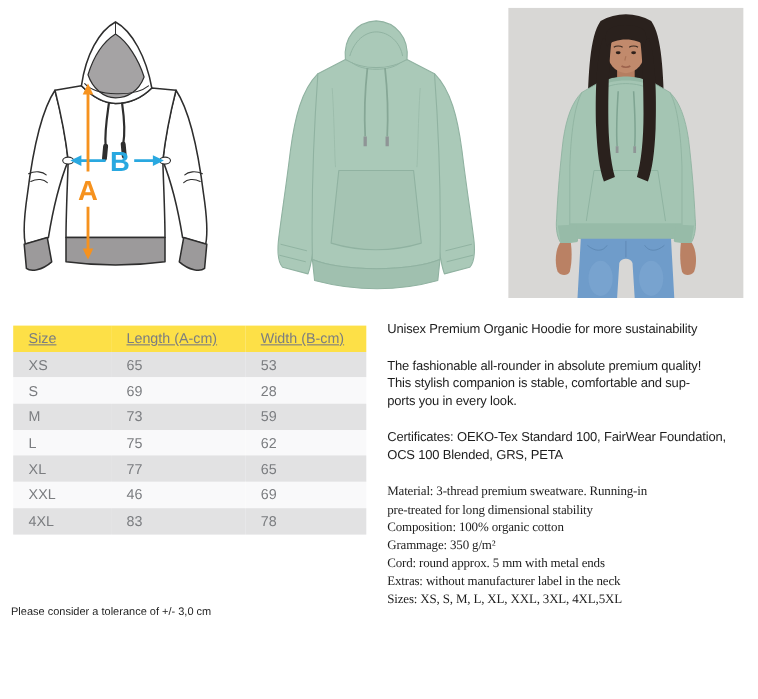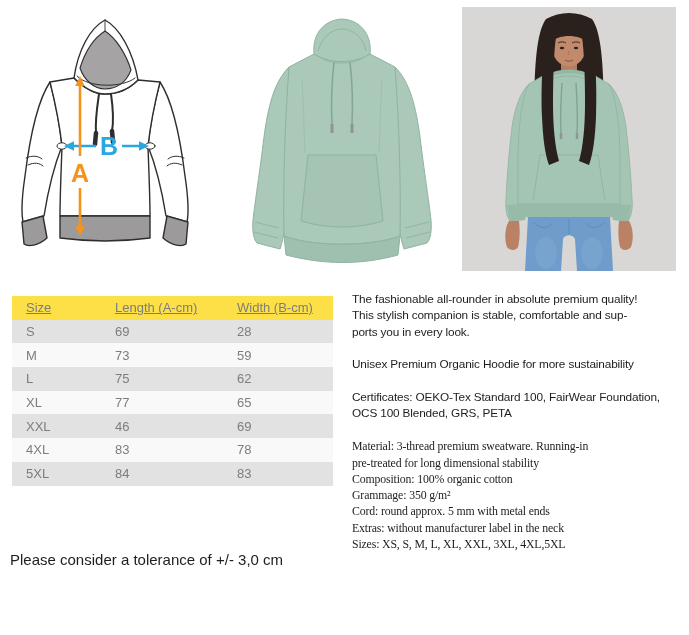--- a/index.html
+++ b/index.html
@@ -19,21 +19,21 @@
                 border-collapse:collapse; table-layout:fixed;
                 font-size:13px; color:#7b7d80; }
   #size-table col.c1 { width:89px; } #size-table col.c2 { width:122px; } #size-table col.c3 { width:110px; }
   #size-table th, #size-table td { font-weight:normal; text-align:left;
                 padding:0 0 0 14px; height:23.7px; vertical-align:middle; }
   #size-table thead tr { background:#fde047;text-decoration:underline; }
   #size-table tbody tr:nth-child(odd)  { background:#e2e2e3; }
   #size-table tbody tr:nth-child(even) { background:#f9f9fa; }
 
   
-  #tolerance { position:absolute; left:10px; top:551px; font-size:15px; color:#1e1e1e; }
+  #tolerance { position:absolute; left:10px; top:551px; font-size:10px; color:#1e1e1e; }
 
   
   #description { position:absolute; left:352px; top:291px; width:337px;
                  font-size:11.8px; line-height:16.3px; letter-spacing:-0.15px;
                  color:#1d1d1d; }
   #description p { white-space:pre-line; margin:0 0 16.5px 0; }
   #description p:last-child { margin-bottom:0;font-family:Liberation Serif, serif; }
 </style>
 </head>
 <body>
@@ -182,20 +182,25 @@
       </colgroup>
     <thead>
       <tr>
         <th>Size</th>
         <th>Length (A-cm)</th>
         <th>Width (B-cm)</th>
       </tr>
     </thead>
     <tbody>
       <tr>
+        <td>XS</td>
+        <td>65</td>
+        <td>53</td>
+      </tr>
+      <tr>
         <td>S</td>
         <td>69</td>
         <td>28</td>
       </tr>
       <tr>
         <td>M</td>
         <td>73</td>
         <td>59</td>
       </tr>
       <tr>
@@ -211,35 +216,30 @@
       <tr>
         <td>XXL</td>
         <td>46</td>
         <td>69</td>
       </tr>
       <tr>
         <td>4XL</td>
         <td>83</td>
         <td>78</td>
       </tr>
-      <tr>
-        <td>5XL</td>
-        <td>84</td>
-        <td>83</td>
-      </tr>
     </tbody>
   </table>
 
   <div id="tolerance">Please consider a tolerance of +/- 3,0 cm</div>
 
   <div id="description">
+    <p>Unisex Premium Organic Hoodie for more sustainability</p>
     <p>The fashionable all-rounder in absolute premium quality!
 This stylish companion is stable, comfortable and sup-
 ports you in every look.</p>
-    <p>Unisex Premium Organic Hoodie for more sustainability</p>
     <p>Certificates: OEKO-Tex Standard 100, FairWear Foundation,
 OCS 100 Blended, GRS, PETA</p>
     <p>Material: 3-thread premium sweatware. Running-in
 pre-treated for long dimensional stability
 Composition: 100% organic cotton
 Grammage: 350 g/m²
 Cord: round approx. 5 mm with metal ends
 Extras: without manufacturer label in the neck
 Sizes: XS, S, M, L, XL, XXL, 3XL, 4XL,5XL</p>
   </div>

